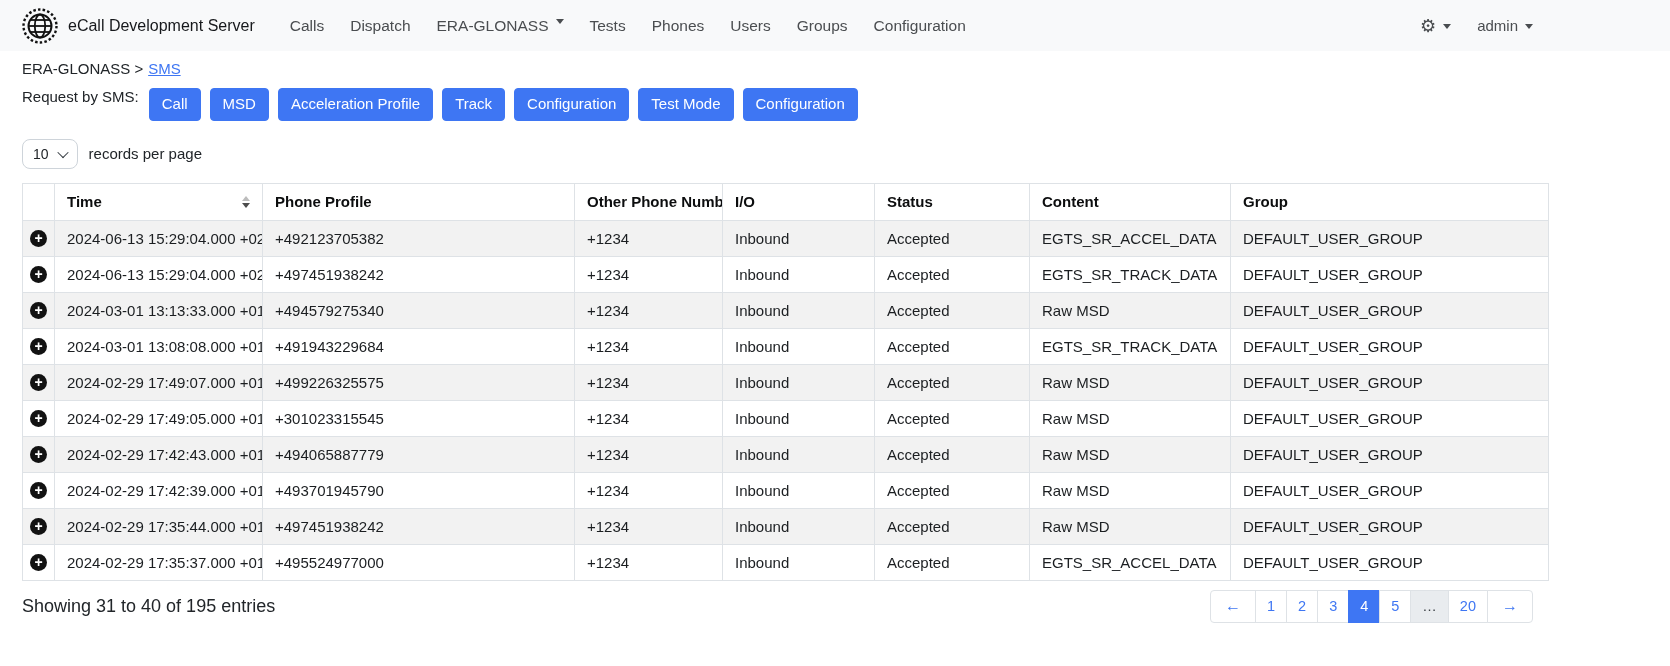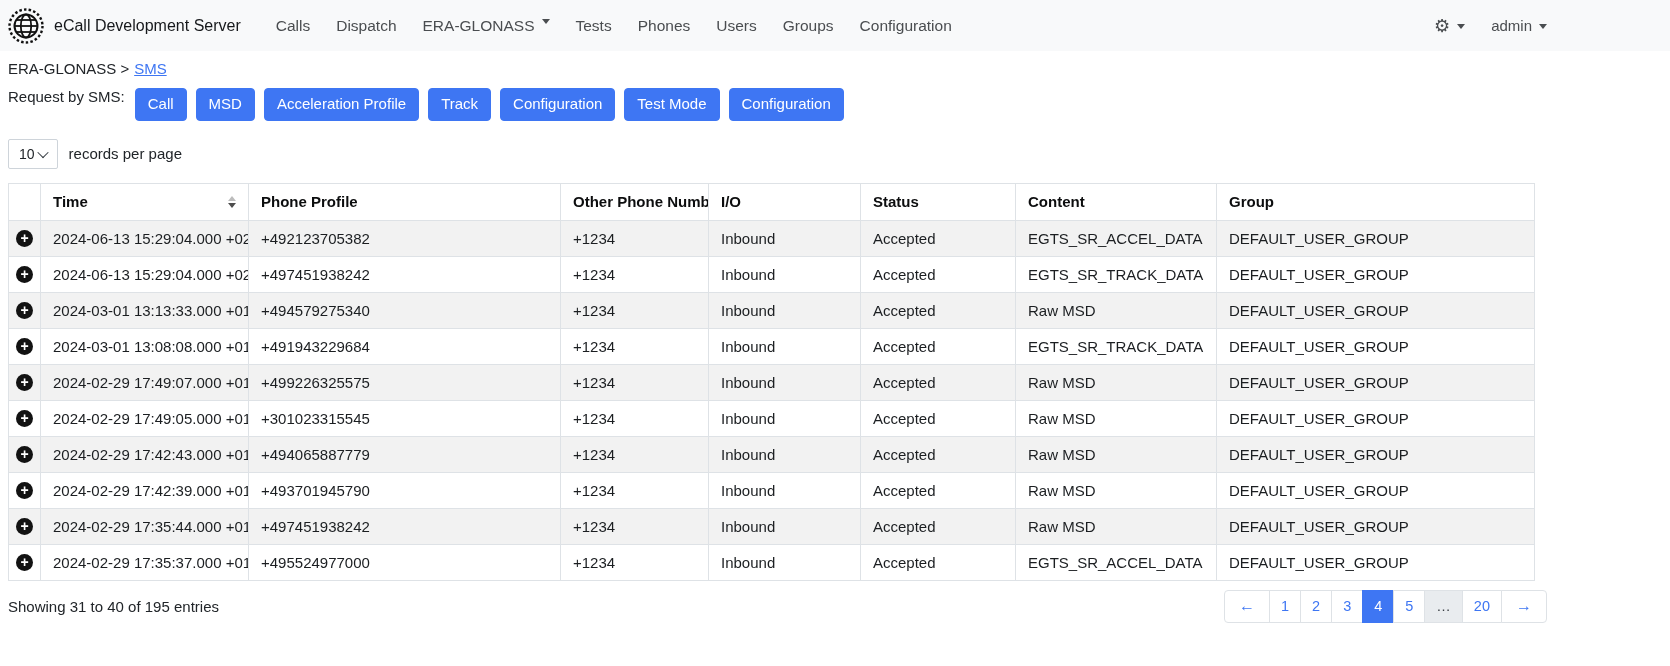--- a/index.html
+++ b/index.html
@@ -3,21 +3,21 @@
 <meta charset="utf-8">
 <style>
   * { box-sizing: border-box; }
   html,body { margin:0; padding:0; }
   body {
     width:1670px; height:666px; overflow:hidden;
     background:#fff; color:#212529;
     font-family:"Liberation Sans", sans-serif;
     font-size:15px;
   }
-  .shell { width:1555px; padding:0 8px; }
+  .shell { width:1555px; padding:0 22px; }
 
   
   .navbar { background:#f8f9fa; height:51px; width:1670px; }
   .navbar-inner { display:flex; align-items:center; height:51px; }
   .brand { display:flex; align-items:center; gap:10px; font-size:16px; color:#16181b; white-space:nowrap; }
   .logo svg { display:block; }
   .nav-menu { display:flex; list-style:none; margin:0 0 0 22px; padding:0; }
   .nav-item { padding:8px 13px; font-size:15.5px; color:#4a4d50; cursor:pointer; display:flex; align-items:flex-start; gap:7px; white-space:nowrap; }
   .caret { width:0; height:0; border-left:4px solid transparent; border-right:4px solid transparent; border-top:5px solid currentColor; display:inline-block; margin-top:2px; }
   .nav-right { margin-left:auto; display:flex; align-items:center; gap:26px; color:#4a4d50; }
@@ -35,22 +35,22 @@
   .btn-primary {
     background:var(--primary); color:#fff; border:1px solid var(--primary);
     border-radius:4px; padding:6px 12px; font-size:15px; margin-right:9px;
     font-family:inherit; cursor:pointer; line-height:1.25;
   }
 
   
   .controls { margin-top:18px; display:flex; align-items:center; justify-content:space-between; }
   .controls-left { display:flex; align-items:center; gap:11px; }
   .select-box {
-    border:1px solid #ced4da; border-radius:2px; background:#fff;
-    height:30px; padding:0 10px; display:inline-flex; align-items:center; gap:4px;
+    border:1px solid #ced4da; border-radius:8px; background:#fff;
+    height:30px; padding:0 10px; display:inline-flex; align-items:center; gap:10px;
     font-size:14px; cursor:pointer;
   }
   .chev { width:8px; height:8px; border-right:1.6px solid #343a40; border-bottom:1.6px solid #343a40; transform:rotate(45deg) translate(-1px,-1px); }
   .controls-right { display:flex; align-items:center; }
   .filter-label { margin-right:12px; font-size:15.5px; }
   .filter-input {
     width:252px; height:31px; border:1px solid #ced4da; border-right:none;
     border-radius:4px 0 0 4px; padding:4px 9px; font-size:14px; font-family:inherit; outline:none;
   }
   .clear-btn {
@@ -71,21 +71,21 @@
     display:inline-flex; align-items:center; justify-content:center;
     font-size:14px; font-weight:bold; line-height:1; cursor:pointer; padding-bottom:1px;
   }
   .th-flex { display:flex; align-items:center; justify-content:space-between; }
   .sort-icon { display:inline-flex; flex-direction:column; gap:2px; margin-left:8px; }
   .sort-icon .up { width:0; height:0; border-left:4px solid transparent; border-right:4px solid transparent; border-bottom:5px solid #bcbcbc; }
   .sort-icon .down { width:0; height:0; border-left:4px solid transparent; border-right:4px solid transparent; border-top:5px solid #4d4d4d; }
 
   
   .table-footer { margin-top:9px; display:flex; align-items:center; justify-content:space-between; }
-  .showing { font-size:15px; color:#212529; }
+  .showing { font-size:18px; color:#212529; }
   .pagination { display:flex; }
   .page {
     min-width:31px; height:33px; border:1px solid #dee2e6; background:#fff; color:var(--primary);
     display:flex; align-items:center; justify-content:center; padding:0 11px;
     font-size:14.5px; margin-left:-1px; cursor:pointer; user-select:none;
   }
   .page.arrow { padding:0 14px; font-size:16px; }
   .page.first { border-radius:4px 0 0 4px; margin-left:0; }
   .page.last { border-radius:0 4px 4px 0; }
   .page.active { background:var(--primary); border-color:var(--primary); color:#fff; }

